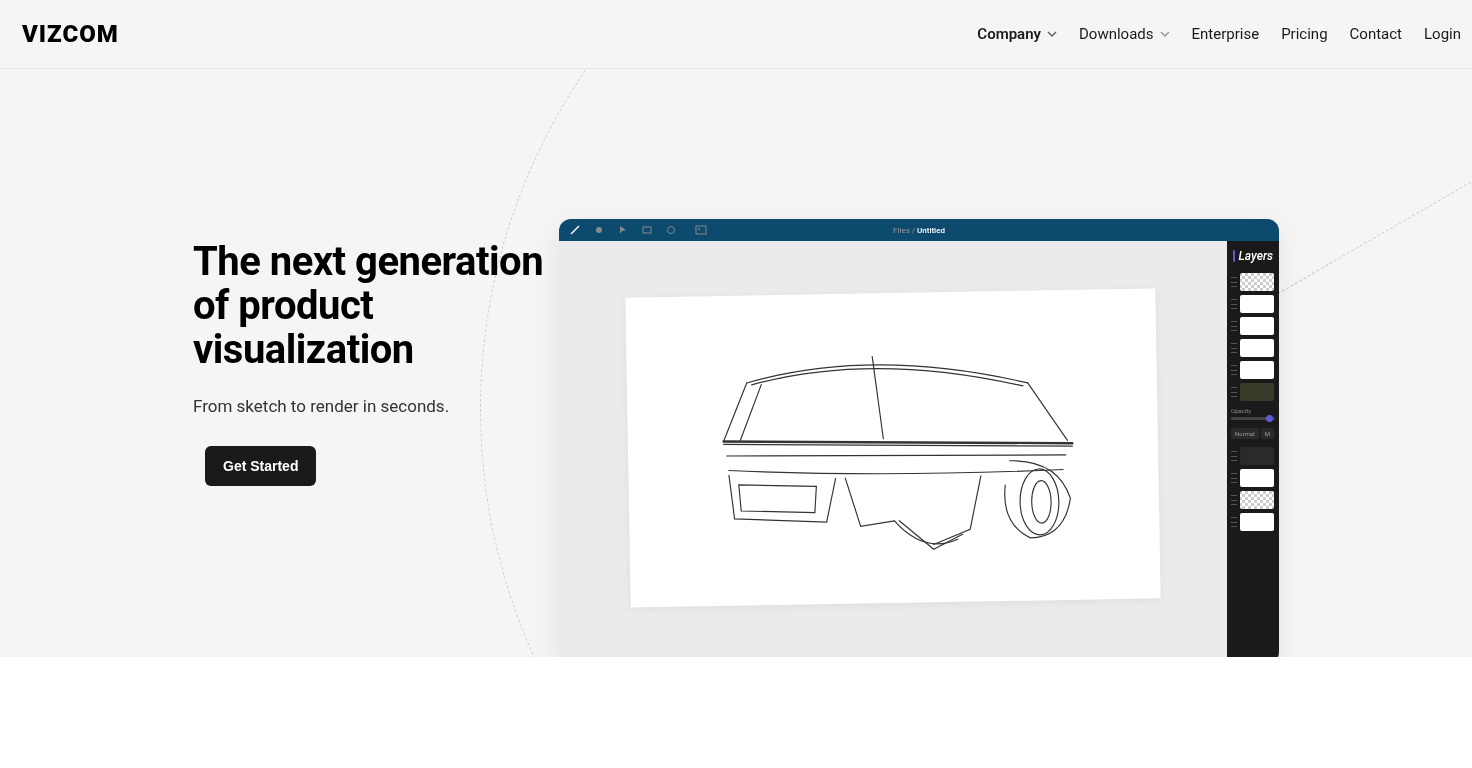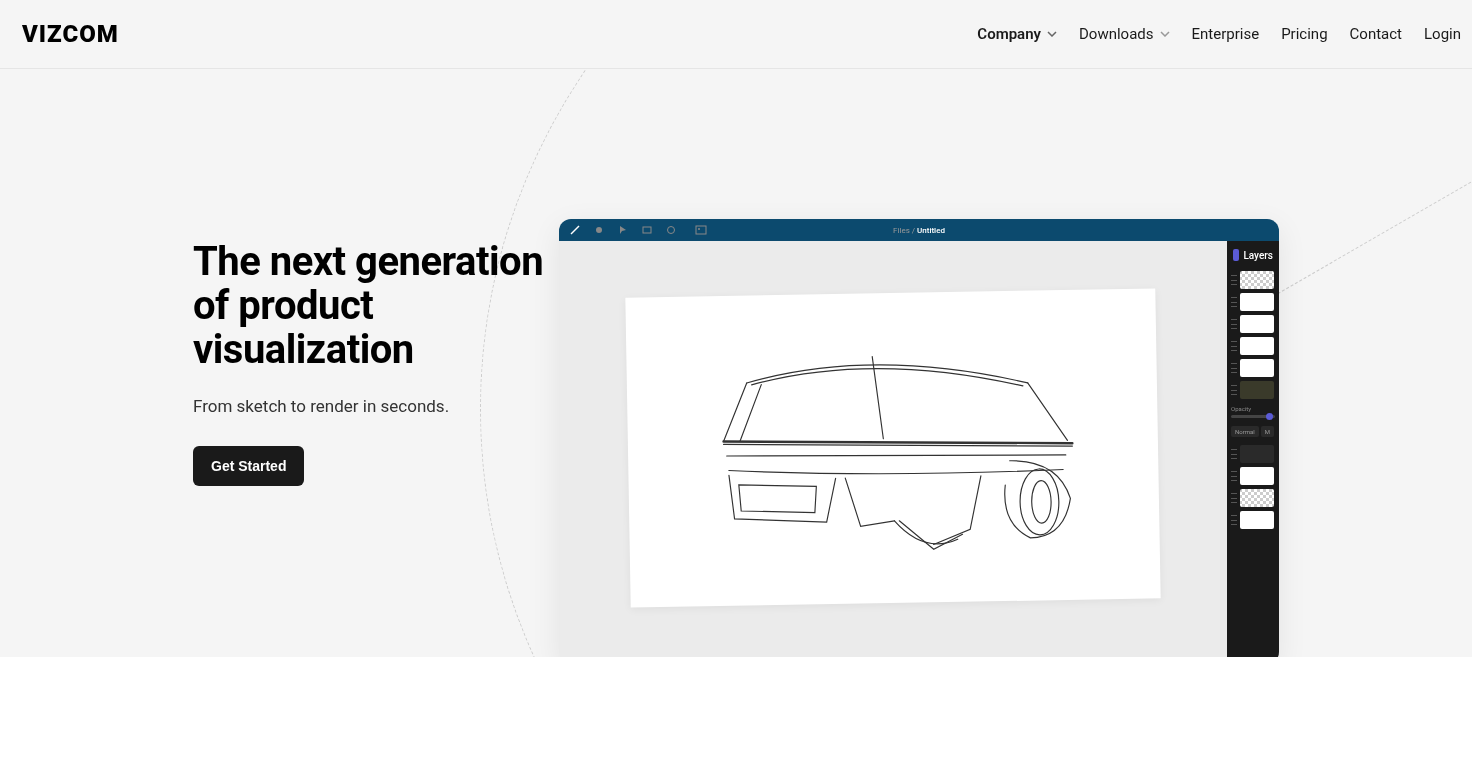--- a/index.html
+++ b/index.html
@@ -17,42 +17,42 @@
     
     
     .hero { background: #f5f5f5; position: relative; overflow: hidden; height: 588px; }
     .hero-bg-circle { position: absolute; width: 1200px; height: 1200px; border: 1px dashed #ccc; border-radius: 50%; top: -260px; left: 480px; pointer-events: none; }
     .hero-bg-line { position: absolute; border-top: 1px dashed #ccc; width: 2000px; transform: rotate(-30deg); top: 500px; left: -200px; pointer-events: none; }
     
     .hero-content { position: relative; display: flex; align-items: center; height: 100%; padding-left: 193px; }
     .hero-text { width: 380px; }
     .hero-title { font-size: 40px; font-weight: 700; line-height: 1.1; color: #000; margin-bottom: 24px; letter-spacing: -0.5px; }
     .hero-subtitle { font-size: 17px; color: #333; margin-bottom: 30px; }
-    .hero-buttons { display: flex; gap: 14px; }
+    .hero-buttons { display: flex; gap: 14px; margin-left: 12px; }
     .btn { padding: 12px 18px; border-radius: 6px; font-size: 14px; font-weight: 600; cursor: pointer; border: none; }
     .btn-primary { background: #1a1a1a; color: #fff; }
     .btn-secondary { background: #e5e5e5; color: #333; }
     
     
     .app-mockup { position: absolute; left: 559px; top: 150px; width: 720px; height: 445px; background: #ebebeb; border-radius: 12px; overflow: hidden; box-shadow: 0 8px 30px rgba(0,0,0,0.08); }
     .app-toolbar { height: 22px; background: #0c4a6e; display: flex; align-items: center; padding: 8px 10px; position: relative; }
     .tool-icon { width: 12px; height: 12px; margin-right: 12px; display: inline-block; }
     .tool-icon svg { display: block; }
     .app-breadcrumb { position: absolute; left: 50%; transform: translateX(-50%); font-size: 8px; color: #999; }
     .app-breadcrumb .current { color: #fff; font-weight: 500; }
     
     .app-body { display: flex; height: calc(100% - 22px); }
     .canvas-area { flex: 1; display: flex; align-items: center; justify-content: center; padding: 30px 20px 40px 20px; }
     .canvas { background: #fff; width: 100%; max-width: 530px; height: 310px; transform: rotate(-1deg); box-shadow: 0 2px 8px rgba(0,0,0,0.06); display: flex; align-items: center; justify-content: center; }
     .car-sketch { width: 88%; height: 75%; }
     
     .layers-panel { width: 52px; background: #1a1a1a; padding: 6px 4px; display: flex; flex-direction: column; gap: 4px; }
     .layers-header { display: flex; align-items: center; gap: 4px; margin-bottom: 4px; padding: 2px; }
     .layers-icon { width: 12px; height: 12px; background: #5b5bd6; border-radius: 2px; }
-    .layers-title { font-size: 10px; color: #fff; font-weight: 500; }
+    .layers-title { font-size: 12px; color: #fff; font-weight: 500; font-style: italic; }
     .layer-thumb { display: flex; align-items: center; gap: 3px; }
     .drag-handle { width: 6px; height: 10px; display: flex; flex-direction: column; justify-content: space-between; }
     .drag-handle span { width: 100%; height: 1px; background: #555; }
     .thumb { width: 34px; height: 18px; background: #fff; border-radius: 2px; }
     .thumb.dark { background: #3a3a2a; }
     .thumb.checker { background: repeating-conic-gradient(#ccc 0% 25%, #fff 0% 50%) 50% / 6px 6px; }
     .opacity-section { margin-top: 2px; }
     .opacity-label { font-size: 6px; color: #888; }
     .opacity-slider { height: 3px; background: #444; border-radius: 2px; margin-top: 3px; position: relative; }
     .opacity-handle { position: absolute; right: 2px; top: -2px; width: 7px; height: 7px; background: #5b5bd6; border-radius: 50%; }

